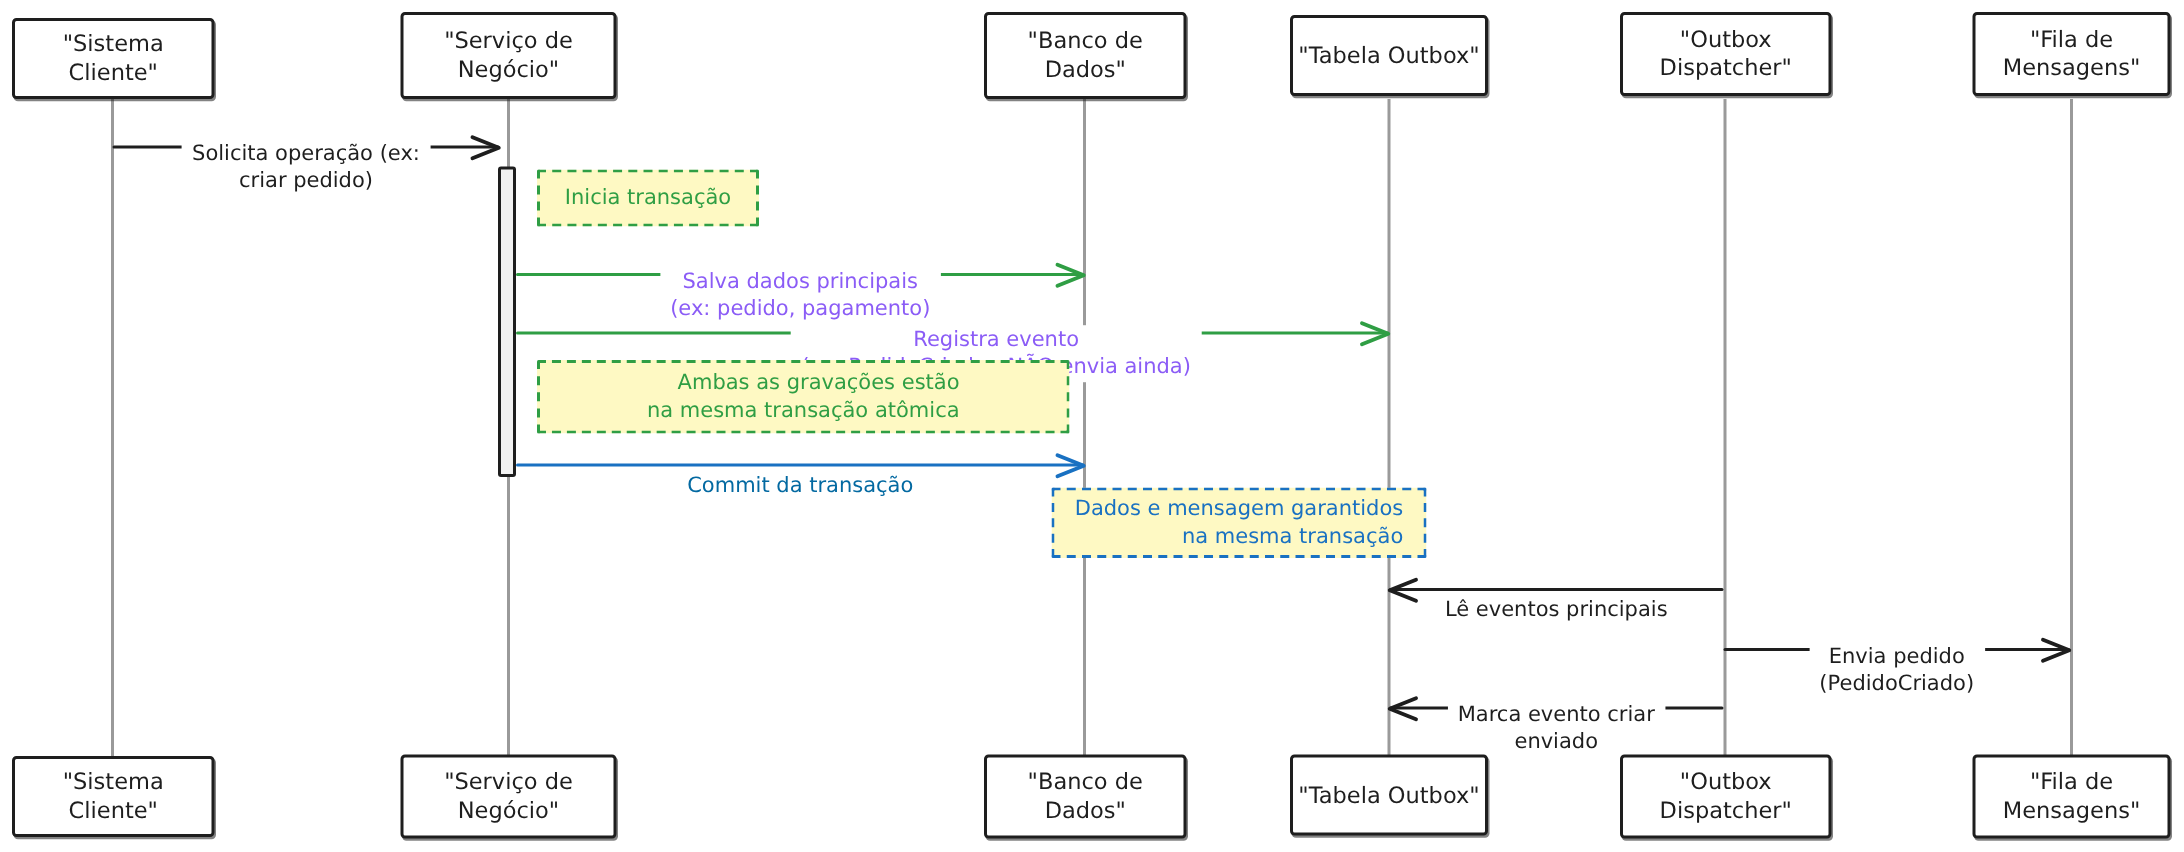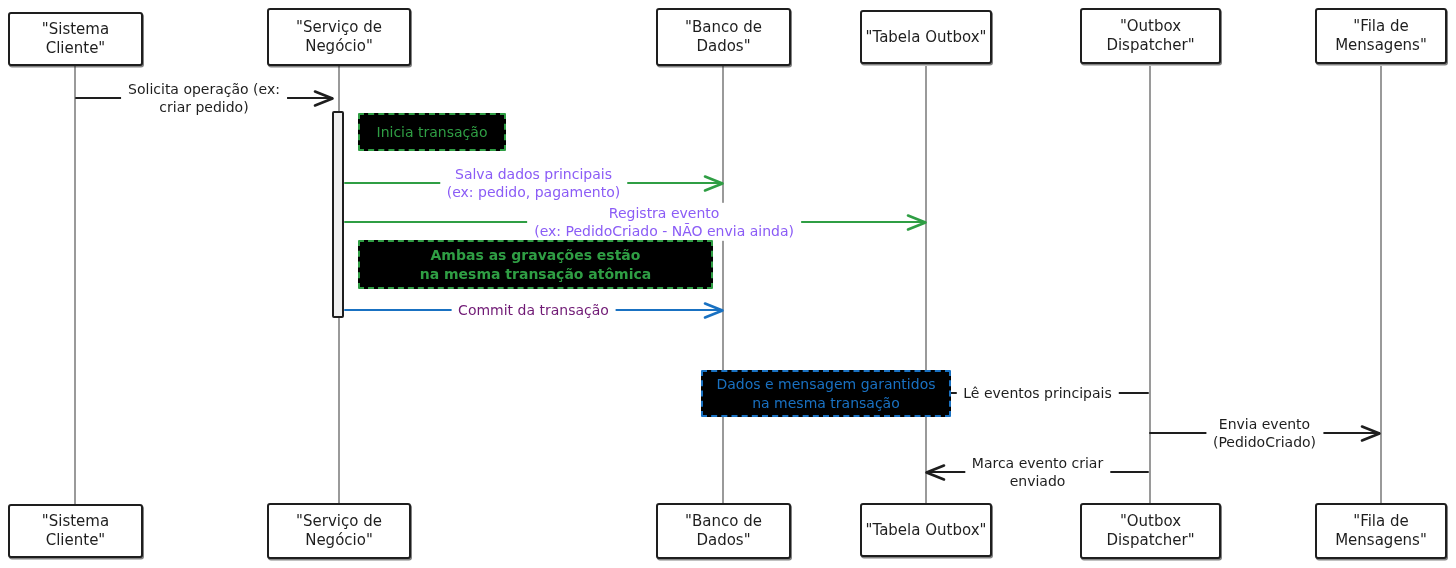--- a/index.html
+++ b/index.html
@@ -56,63 +56,63 @@
   .msg-line {
     position: absolute;
     left: 0; right: 0;
     top: -1.25px;
     height: 2.5px;
     border-radius: 2px;
   }
   .msg-label {
     position: absolute;
     left: 50%;
-    top: 0;
+    top: 14px;
     transform: translate(-50%, -50%);
     background: #ffffff;
     padding: 1px 7px;
     text-align: center;
     font-size: 14px;
     line-height: 1.3;
     white-space: pre;
     z-index: 2;
   }
   .arrowhead {
     position: absolute;
     top: -9.5px;
     width: 24px;
     height: 19px;
     z-index: 1;
   }
   .arrowhead.right { right: -2px; }
   .arrowhead.left  { left: -2px; }
   .c-black { color: #1e1e1e; }
   .c-green { color: #8b5cf6; }
-  .c-blue  { color: #701a75; }
+  .c-blue  { color: #0369a1; }
   .bg-black { background: #1e1e1e; }
   .bg-green { background: #2f9e44; }
   .bg-blue  { background: #1971c2; }
   
   .note {
     position: absolute;
     box-sizing: border-box;
     border: 2.3px dashed;
-    background: #000000;
+    background: #fef9c3;
     display: flex;
     align-items: center;
     justify-content: center;
-    text-align: center;
+    text-align: right;
     font-size: 14px;
     line-height: 1.35;
     white-space: pre-line;
     z-index: 4;
     border-radius: 1px;
   }
   .note.green { border-color: #2f9e44; color: #2f9e44; }
-  .note.blue  { border-color: #1971c2; color: #1971c2; margin-top: 45px; }
+  .note.blue  { border-color: #1971c2; color: #1971c2; }
 </style>
 </head>
 <body>
 
 <div class="canvas">
 
   <div class="lifeline" style="left:74px;"></div>
   <div class="lifeline" style="left:338px;"></div>
   <div class="lifeline" style="left:722px;"></div>
   <div class="lifeline" style="left:925px;"></div>
@@ -165,21 +165,21 @@
 
   <div class="msg c-green" style="left:344px; top:222px; width:582px;">
     <div class="msg-line bg-green"></div>
     <svg class="arrowhead right" viewBox="0 0 24 19">
         <path d="M4 2.5 L21.5 9.5 L4 16.5" fill="none" stroke="#2f9e44" stroke-width="2.6" stroke-linecap="round" stroke-linejoin="round"></path>
       </svg>
     <div class="msg-label c-green" style="left:55%;">Registra evento
 (ex: PedidoCriado - NÃO envia ainda)</div>
   </div>
 
-  <div class="note green" style="left:358px; top:240px; width:355px; height:49px;font-weight:bold;"><span>Ambas as gravações estão
+  <div class="note green" style="left:358px; top:240px; width:355px; height:49px;"><span>Ambas as gravações estão
 na mesma transação atômica</span></div>
 
   <div class="msg c-blue" style="left:344px; top:310px; width:379px;">
     <div class="msg-line bg-blue"></div>
     <svg class="arrowhead right" viewBox="0 0 24 19">
         <path d="M4 2.5 L21.5 9.5 L4 16.5" fill="none" stroke="#1971c2" stroke-width="2.6" stroke-linecap="round" stroke-linejoin="round"></path>
       </svg>
     <div class="msg-label c-blue">Commit da transação</div>
   </div>
 
@@ -192,21 +192,21 @@
         <path d="M20 2.5 L2.5 9.5 L20 16.5" fill="none" stroke="#1e1e1e" stroke-width="2.6" stroke-linecap="round" stroke-linejoin="round"></path>
       </svg>
     <div class="msg-label c-black">Lê eventos principais</div>
   </div>
 
   <div class="msg c-black" style="left:1149px; top:433px; width:231px;">
     <div class="msg-line bg-black"></div>
     <svg class="arrowhead right" viewBox="0 0 24 19">
         <path d="M4 2.5 L21.5 9.5 L4 16.5" fill="none" stroke="#1e1e1e" stroke-width="2.6" stroke-linecap="round" stroke-linejoin="round"></path>
       </svg>
-    <div class="msg-label c-black">Envia evento
+    <div class="msg-label c-black">Envia pedido
 (PedidoCriado)</div>
   </div>
 
   <div class="msg c-black" style="left:926px; top:472px; width:223px;">
     <div class="msg-line bg-black"></div>
     <svg class="arrowhead left" viewBox="0 0 24 19">
         <path d="M20 2.5 L2.5 9.5 L20 16.5" fill="none" stroke="#1e1e1e" stroke-width="2.6" stroke-linecap="round" stroke-linejoin="round"></path>
       </svg>
     <div class="msg-label c-black">Marca evento criar
 enviado</div>

